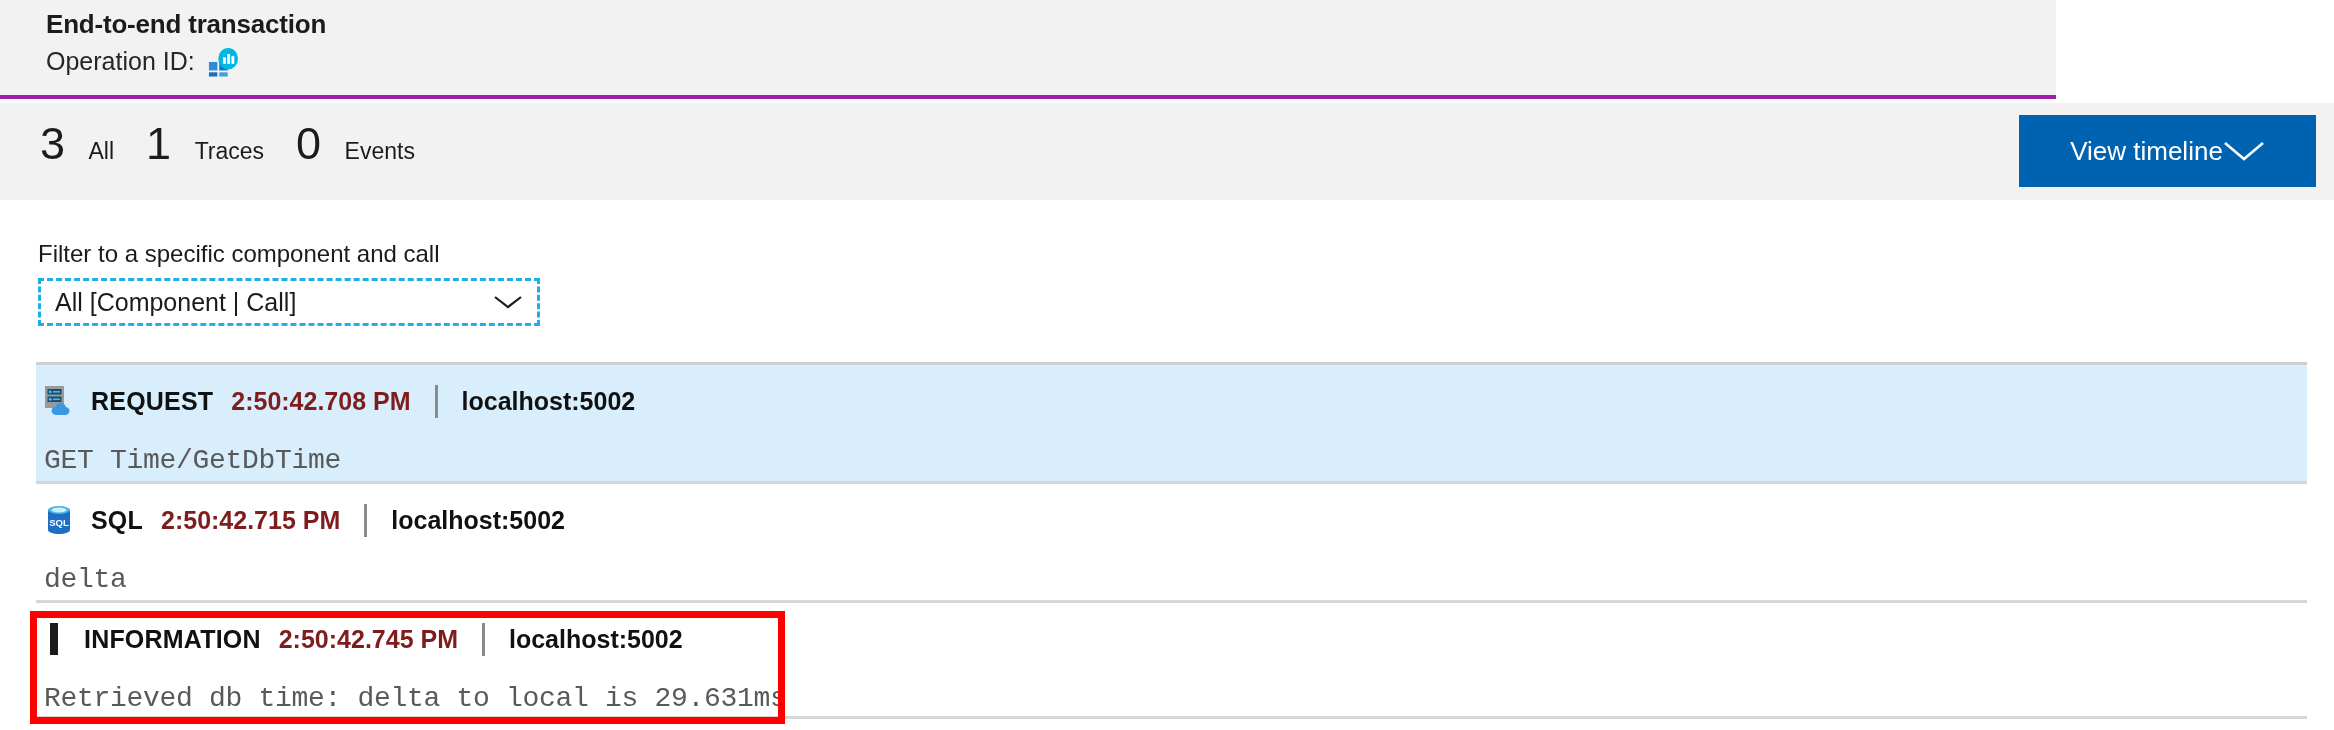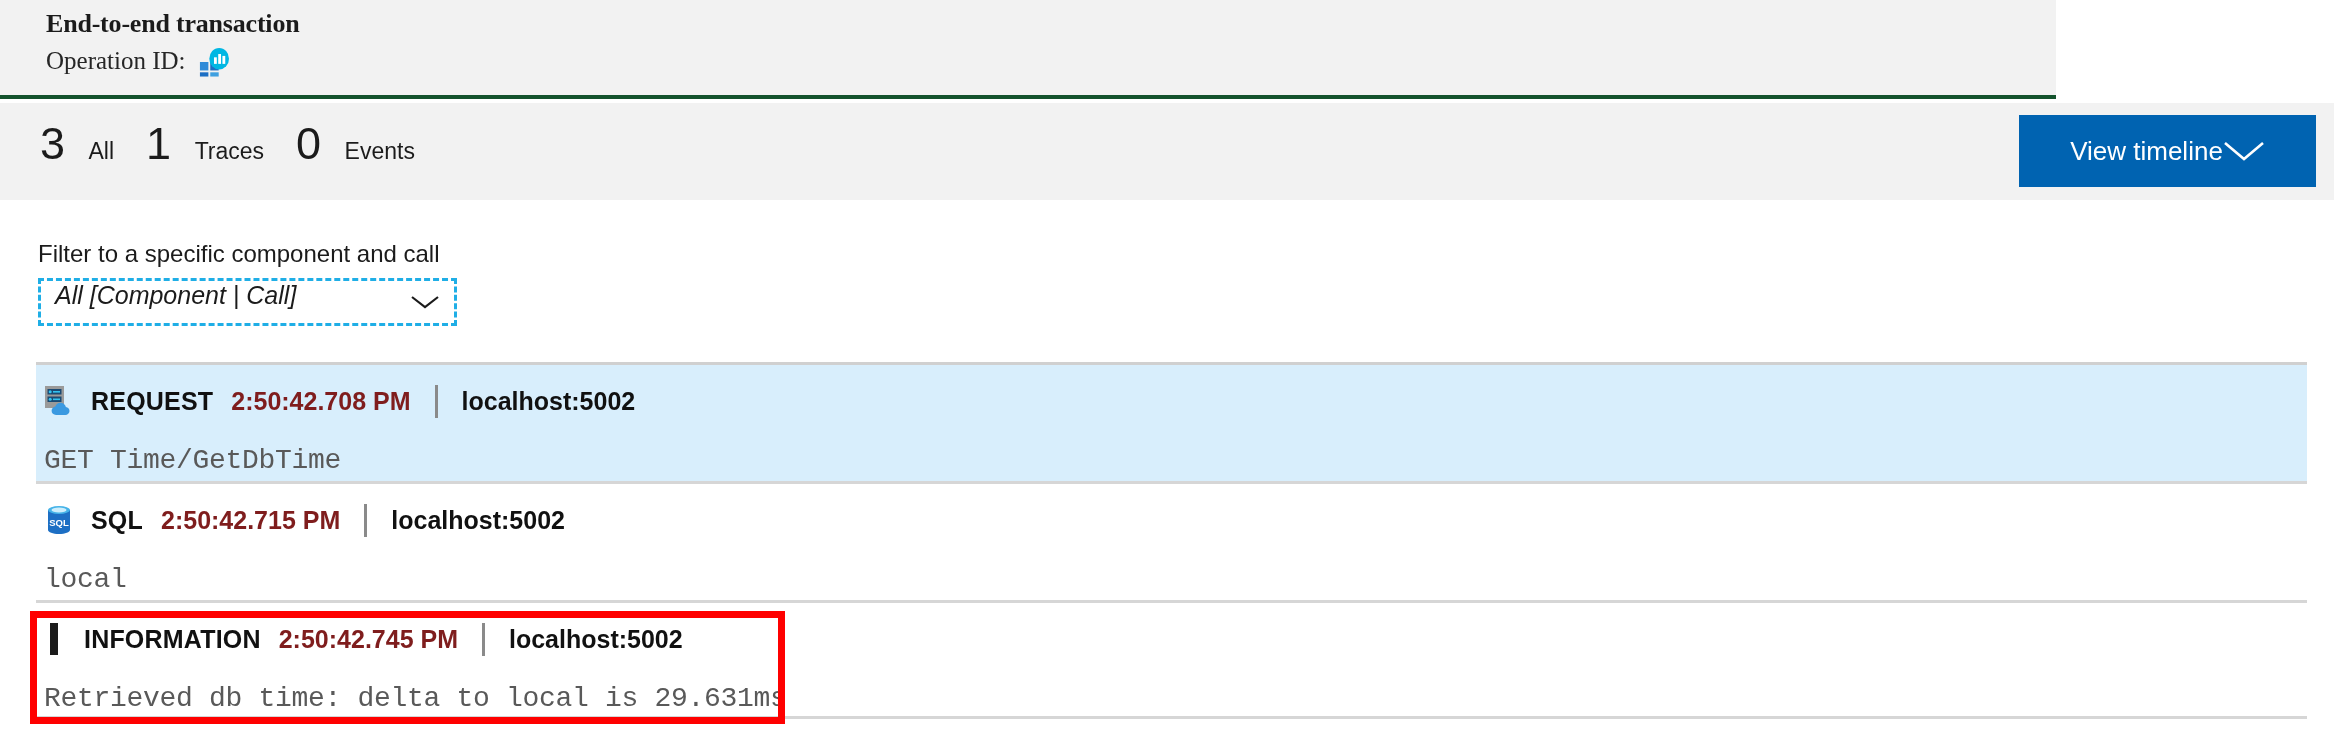--- a/index.html
+++ b/index.html
@@ -16,22 +16,21 @@
     width: 2334px; height: 730px;
     overflow: hidden;
     background: #ffffff;
   }
 
   
   .header {
     position: absolute; left: 0; top: 0;
     width: 2056px; height: 99px;
     background: #f2f2f2;
-    border-bottom: 4px solid #14532d;
-    font-family: Liberation Serif, serif;
+    border-bottom: 4px solid #a21caf;
   }
   .header-title {
     position: absolute; left: 46px; top: 9px;
     font-size: 26px; font-weight: bold; color: #1b1b1b;
     letter-spacing: -0.2px;
   }
   .header-subline {
     position: absolute; left: 46px; top: 45px;
     display: flex; align-items: center; gap: 13px;
     font-size: 25px; color: #262626; font-weight: 400;
@@ -72,27 +71,26 @@
   .chev { display: block; width: 42px; height: 22px; }
 
   
   .filter-wrap { position: absolute; left: 38px; top: 240px; }
   .filter-label {
     font-size: 24px; color: #1b1b1b; display: block;
     margin-bottom: 10px;
   }
   .filter-select {
     position: relative;
-    width: 419px; height: 48px;
+    width: 502px; height: 48px;
     background: #ffffff;
     border: 3px dashed #1faee6;
-    display: flex; align-items: flex-start;
+    display: flex; align-items: center;
     padding: 0 14px;
     cursor: pointer;
-    font-style: italic;
   }
   .filter-value { font-size: 25px; color: #1b1b1b; }
   .filter-chev {
     position: absolute; right: 14px; top: 50%;
     transform: translateY(-50%);
     width: 30px; height: 16px;
   }
 
   
   .events {
@@ -258,21 +256,21 @@
               <ellipse cx="17" cy="7" rx="11" ry="4" fill="#46b3e8"></ellipse>
               <ellipse cx="17" cy="7" rx="7.5" ry="2.4" fill="#cdeefc"></ellipse>
               <text x="17" y="23" font-family="Liberation Sans, sans-serif" font-size="9.5" font-weight="bold" fill="#ffffff" text-anchor="middle">SQL</text>
             </svg>
           </span>
           <span class="event-kind">SQL</span>
           <span class="event-time">2:50:42.715 PM</span>
           <span class="event-sep"></span>
           <span class="event-host">localhost:5002</span>
         </div>
-        <div class="event-detail">local</div>
+        <div class="event-detail">delta</div>
       </div>
     </div>
 
     <div class="event-row last">
       <div class="event-inner">
         <div class="event-head">
           <span class="info-bar"></span>
           <span class="event-kind">INFORMATION</span>
           <span class="event-time">2:50:42.745 PM</span>
           <span class="event-sep"></span>

